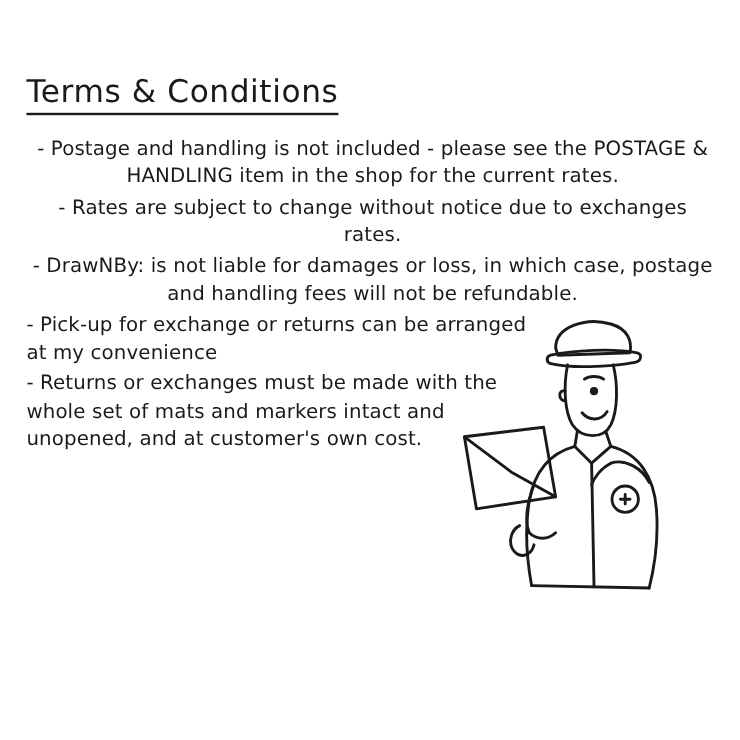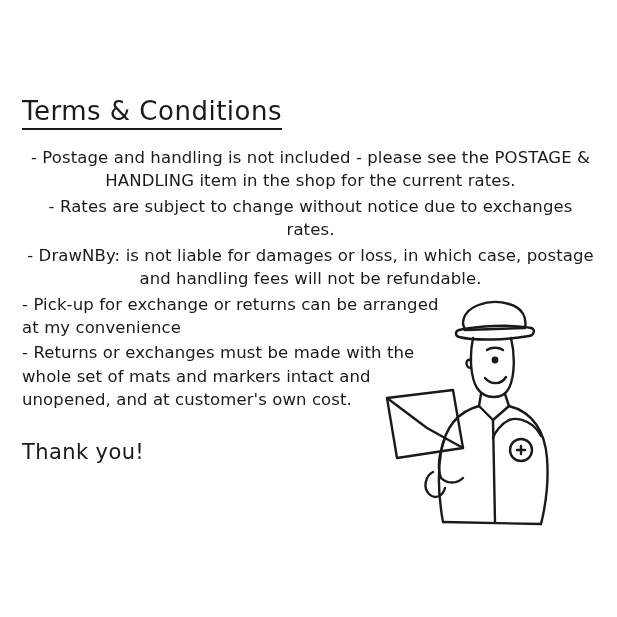--- a/index.html
+++ b/index.html
@@ -13,21 +13,20 @@
     font-family: "DejaVu Sans", sans-serif;
     color: #1a1a1a;
     overflow: hidden;
   }
   .page {
     position: relative;
     width: 617px;
     height: 468px;
     box-sizing: border-box;
     padding: 62px 18px 0 18px;
-    margin-top: 34px;
   }
   .title {
     font-size: 26px;
     letter-spacing: 0.5px;
     font-weight: 400;
     display: inline-block;
     border-bottom: 2px solid #1a1a1a;
     padding-bottom: 2px;
     margin: 0 0 16px 4px;
     font-family: "DejaVu Sans", sans-serif;
@@ -68,21 +67,20 @@
   <h1 class="title">Terms &amp; Conditions</h1>
 
   <ul class="terms">
     <li class="wide">- Postage and handling is not included - please see the POSTAGE &amp; HANDLING item in the shop for the current rates.</li>
     <li class="wide">- Rates are subject to change without notice due to exchanges rates.</li>
     <li class="wide">- DrawNBy: is not liable for damages or loss, in which case, postage and handling fees will not be refundable.</li>
     <li class="narrow">- Pick-up for exchange or returns can be arranged at my convenience</li>
     <li class="narrow">- Returns or exchanges must be made with the whole set of mats and markers intact and unopened, and at customer's own cost.</li>
   </ul>
 
-  <div class="thanks">Thank you!</div>
 
   <div class="illustration">
     <svg width="190" height="250" viewBox="0 0 190 250" fill="none" stroke="#1a1a1a" stroke-width="2.4" stroke-linecap="round" stroke-linejoin="round">
 
       <path d="M82 38 C82 20, 108 12, 128 18 C142 22, 146 32, 144 42 L84 44 Z"></path>
       <path d="M78 44 C96 40, 130 38, 150 42 C154 43, 154 49, 148 50 C126 54, 94 55, 78 51 C74 50, 74 45, 78 44 Z"></path>
 
       <path d="M92 52 C88 72, 90 92, 96 102 C104 114, 122 114, 128 102 C134 90, 134 68, 130 52"></path>
 
       <path d="M90 74 C84 72, 84 82, 90 82"></path>

